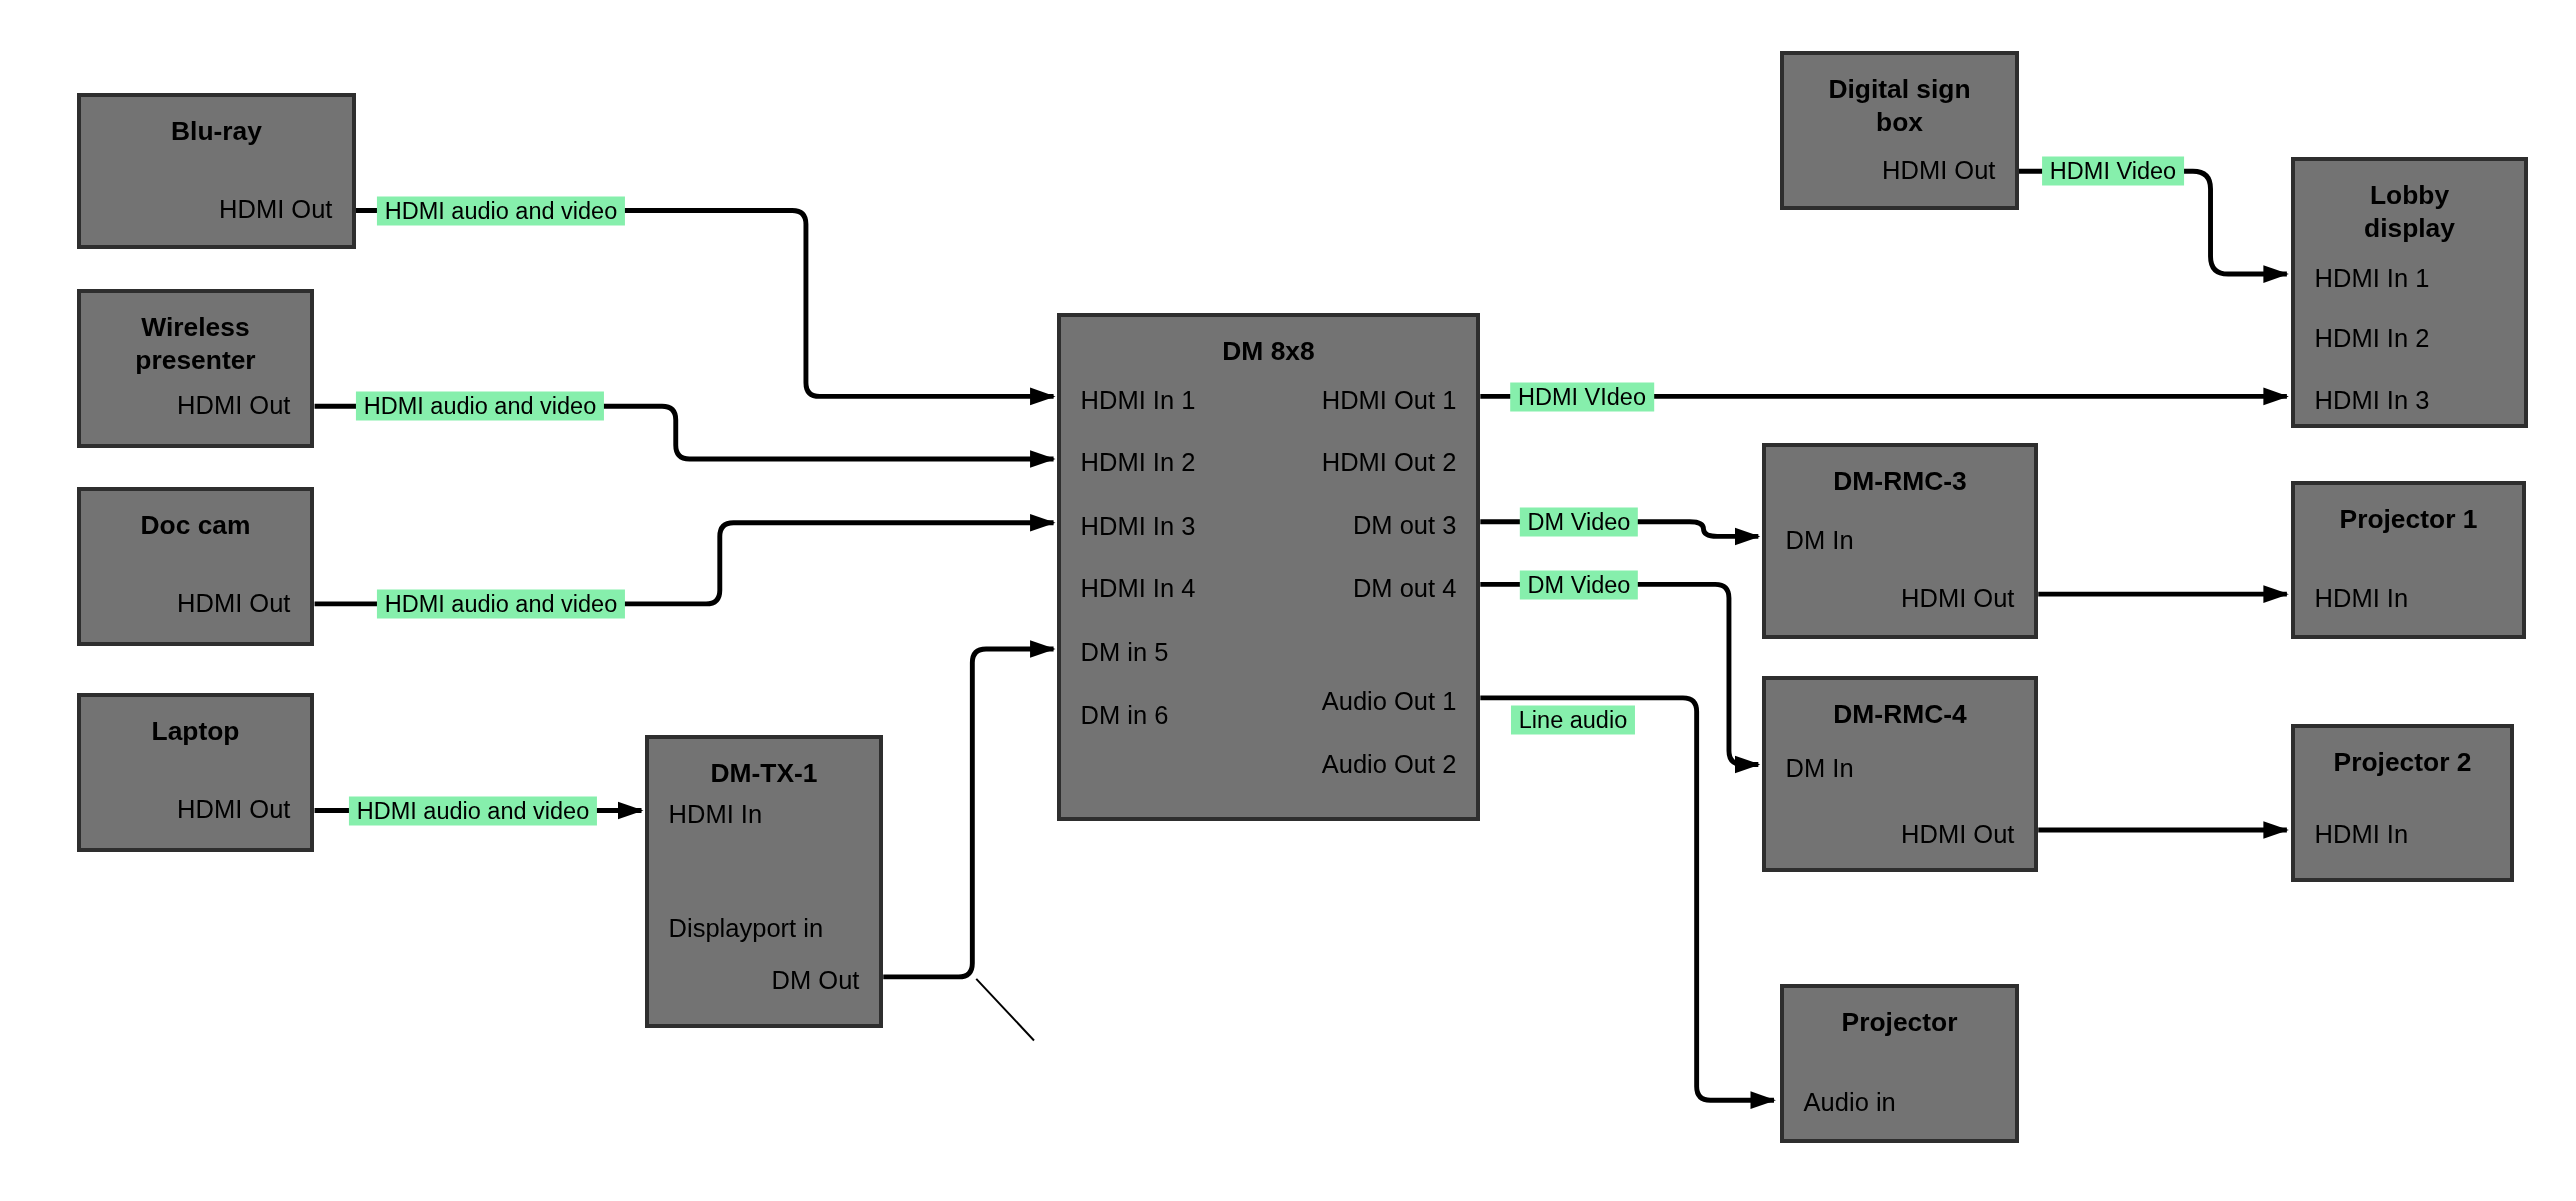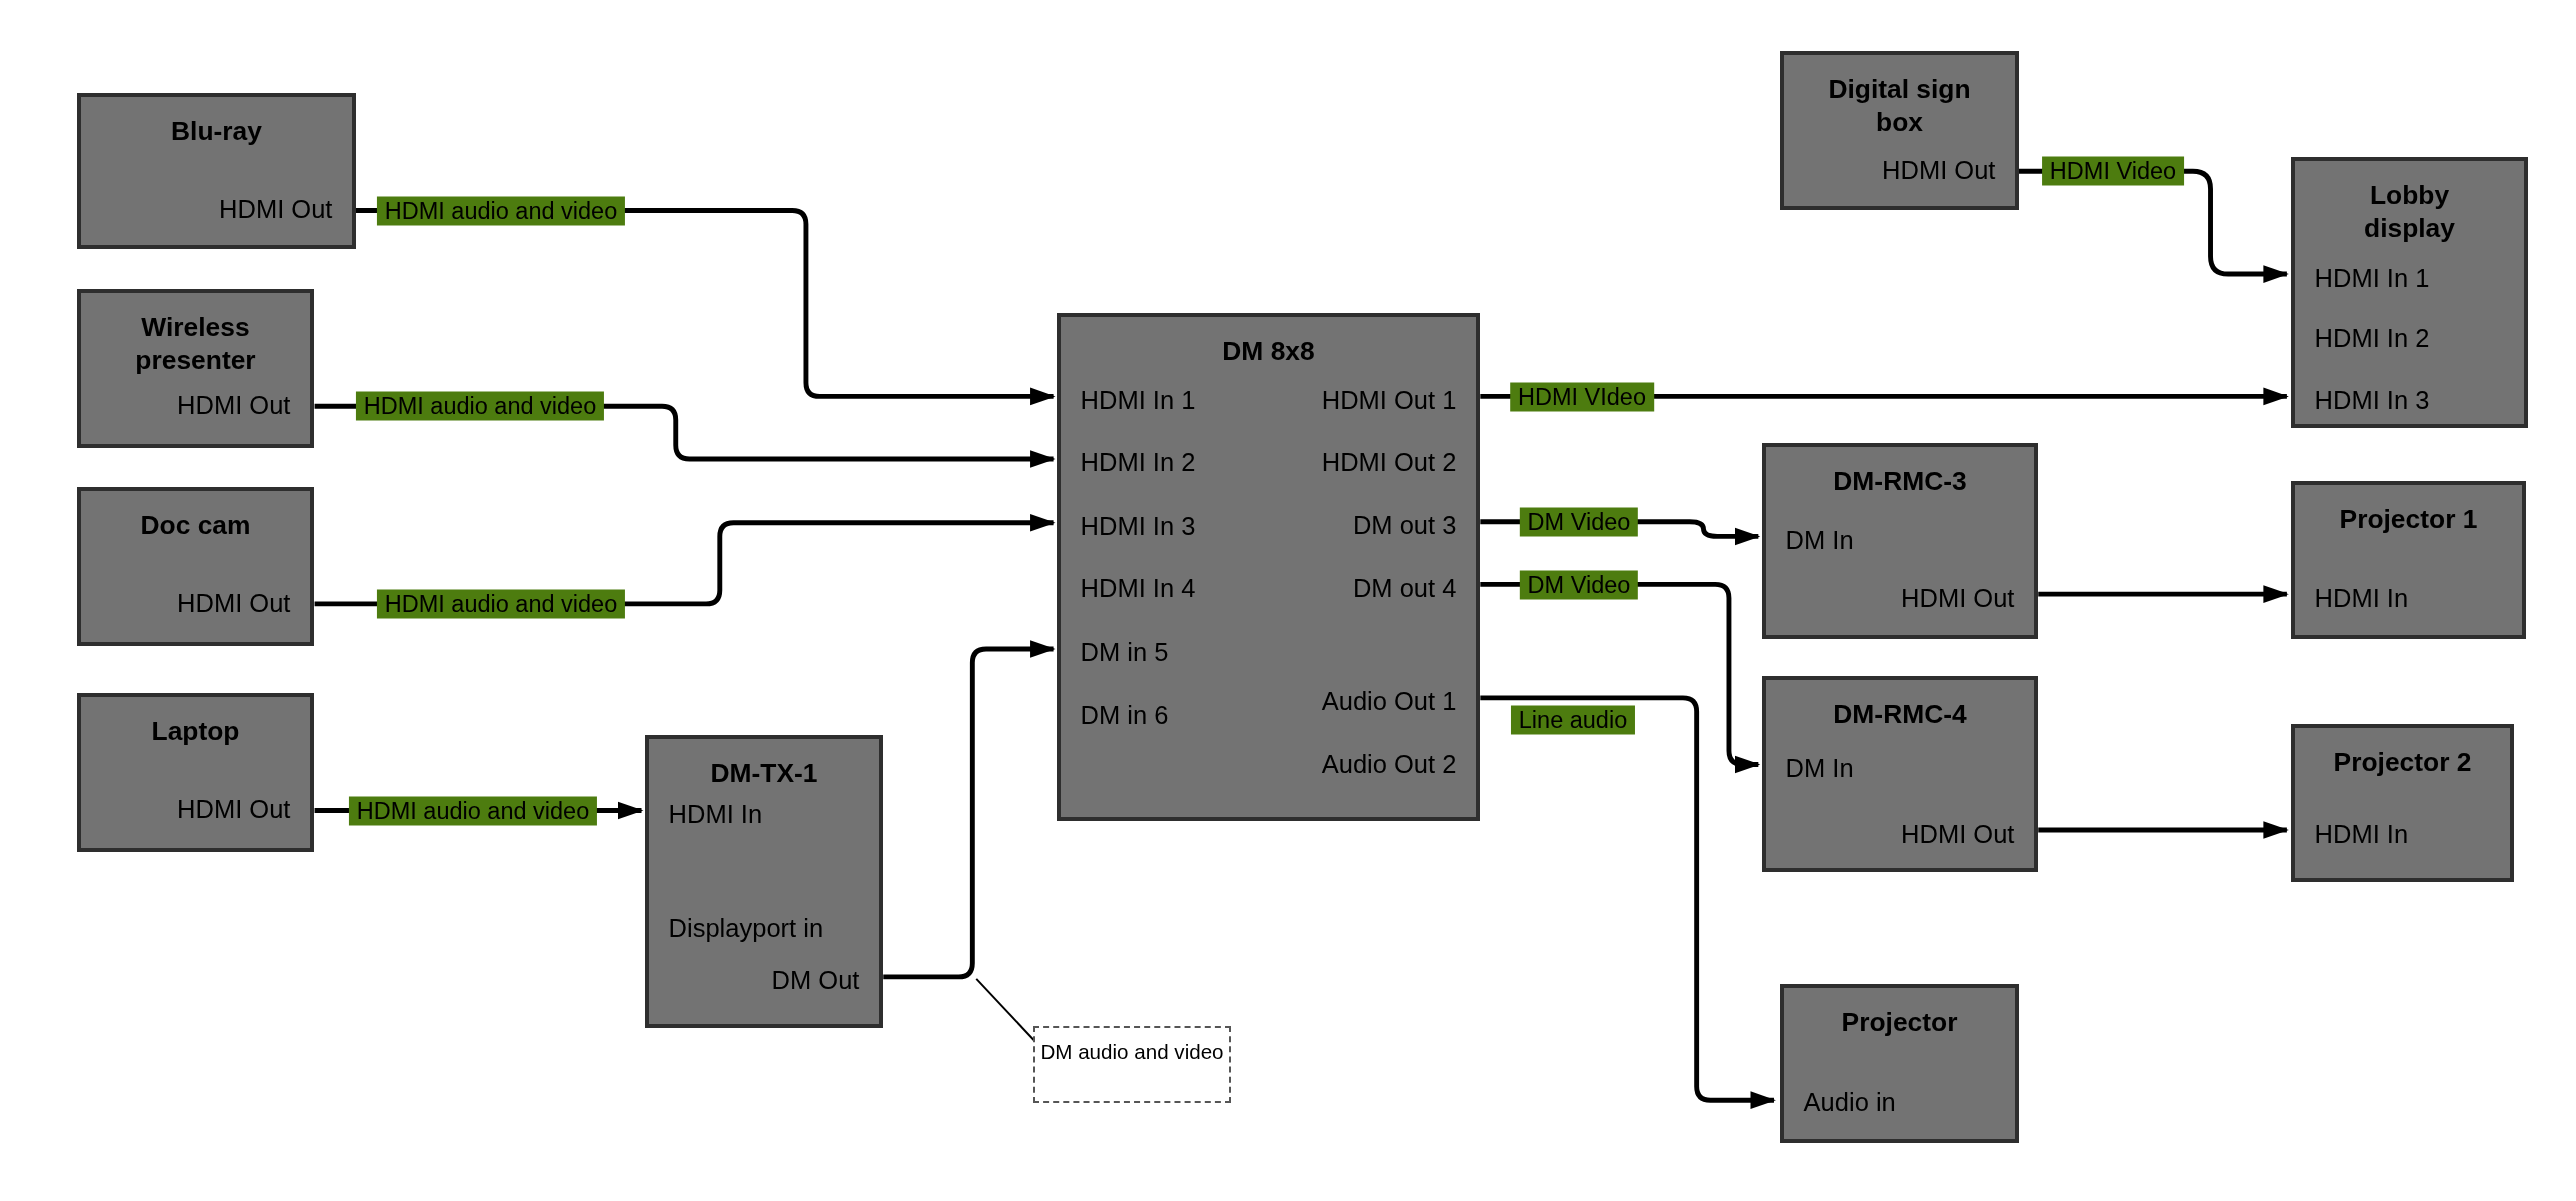--- a/index.html
+++ b/index.html
@@ -4,21 +4,21 @@
 <style>
   html,body{margin:0;padding:0;background:#ffffff;}
   body{width:2576px;height:1201px;position:relative;font-family:"Liberation Sans","DejaVu Sans",sans-serif;color:#000;}
   #canvas{position:absolute;left:0;top:0;width:2576px;height:1201px;}
   svg.wires{position:absolute;left:0;top:0;}
   .node{position:absolute;border:4.9px solid #2e2e2e;background:#737373;box-sizing:border-box;}
   .node-title{font-weight:bold;font-size:26.4px;line-height:33px;text-align:center;width:70%;margin:17.6px auto 0 auto;}
   .port{position:absolute;height:27.4px;line-height:27.4px;font-size:25.5px;white-space:nowrap;}
   .port-l{left:19.6px;text-align:left;}
   .port-r{right:19.6px;text-align:right;}
-  .cable-label{position:absolute;transform:translate(-50%,-50%);background:#4d7c0f;padding:1px 7.8px;font-size:23.5px;white-space:nowrap;z-index:3;}
+  .cable-label{position:absolute;transform:translate(-50%,-50%);background:#86efac;padding:1px 7.8px;font-size:23.5px;white-space:nowrap;z-index:3;}
   .annotation{position:absolute;border:2px dashed #555;background:#ffffff;box-sizing:border-box;text-align:center;font-size:20.6px;line-height:25.5px;padding-top:10.8px;z-index:3;}
 </style>
 </head>
 <body>
 
 <div id="canvas">
 
   <svg class="wires" width="2576" height="1201" viewBox="0 0 2631 1227">
     <defs>
       <marker id="arr" markerUnits="userSpaceOnUse" markerWidth="28" markerHeight="20" refX="24" refY="10" orient="auto">
@@ -127,16 +127,15 @@
   <div class="cable-label" style="left:501px;top:211px;">HDMI audio and video</div>
   <div class="cable-label" style="left:480px;top:406px;">HDMI audio and video</div>
   <div class="cable-label" style="left:501px;top:604px;">HDMI audio and video</div>
   <div class="cable-label" style="left:473px;top:811px;">HDMI audio and video</div>
   <div class="cable-label" style="left:1582px;top:397px;">HDMI VIdeo</div>
   <div class="cable-label" style="left:1579px;top:522px;">DM Video</div>
   <div class="cable-label" style="left:1579px;top:585px;">DM Video</div>
   <div class="cable-label" style="left:1573px;top:720px;">Line audio</div>
   <div class="cable-label" style="left:2113px;top:171px;">HDMI Video</div>
 
-  <div class="annotation" style="left:1033px;top:1026px;width:198px;height:77px;">DM audio and video</div>
 
 </div>
 
 
 </body></html>

